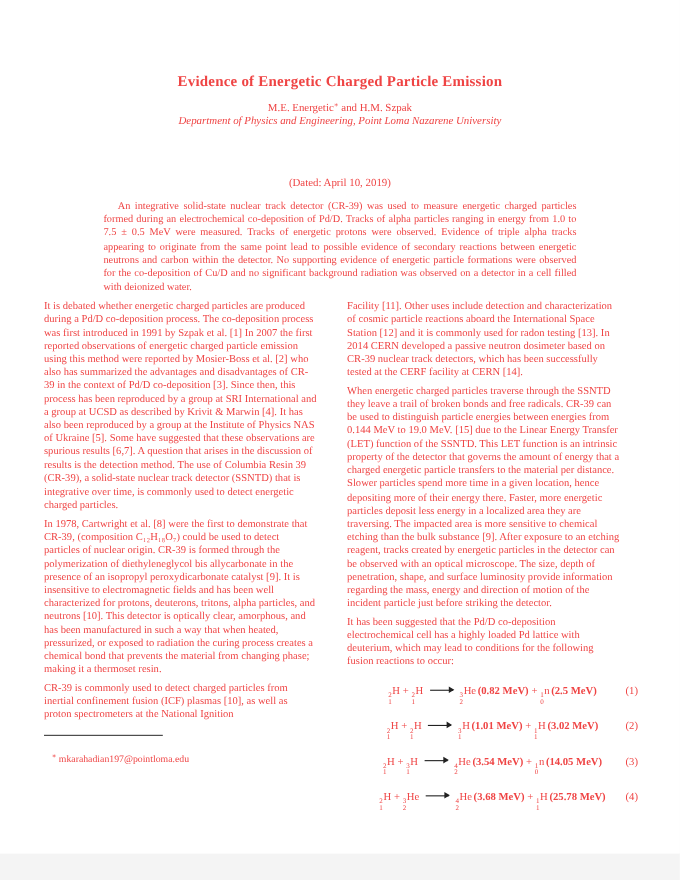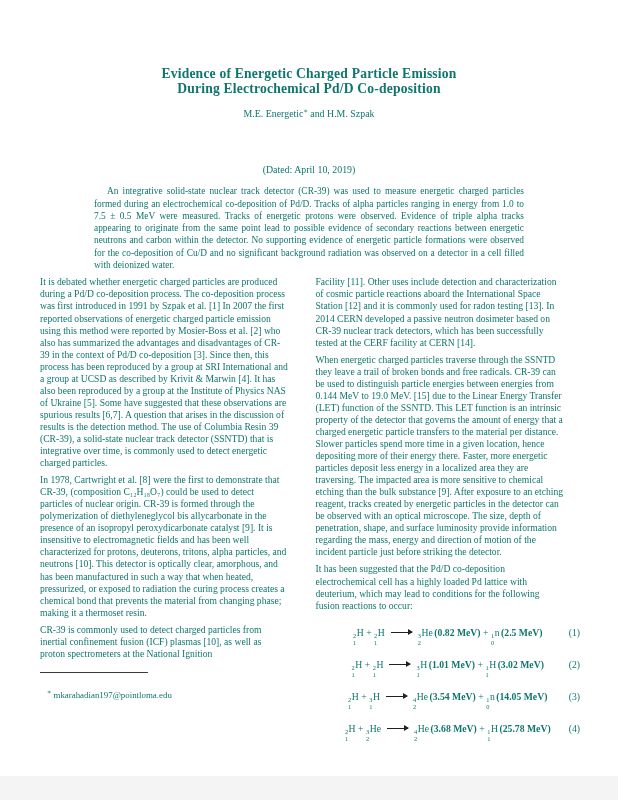--- a/index.html
+++ b/index.html
@@ -5,21 +5,21 @@
   html, body { margin: 0; padding: 0; }
   body {
     width: 618px; height: 800px;
     background: #f4f4f4;
     font-family: "Liberation Serif", "DejaVu Serif", serif;
   }
   .page {
     position: relative;
     width: 618px; height: 776px;
     background: #ffffff;
-    color: #0f766e;
+    color: #ef4444;
     overflow: hidden;
     box-sizing: border-box;
   }
   .titleblock { padding-top: 66px; text-align: center; }
   .title-line {
     font-weight: bold;
     font-size: 13.6px;
     line-height: 15px;
     letter-spacing: 0.2px;
   }
@@ -113,24 +113,24 @@
     border-bottom: 3.5px solid transparent;
   }
 </style>
 </head>
 <body>
 
 <div class="page">
 
   <div class="titleblock">
     <div class="title-line">Evidence of Energetic Charged Particle Emission</div>
-    <div class="title-line">During Electrochemical Pd/D Co-deposition</div>
 
     <div class="authors"><span>M.E. Energetic</span><sup>∗</sup><span> and </span><span>H.M. Szpak</span></div>
 
+    <div class="affiliation">Department of Physics and Engineering, Point Loma Nazarene University</div>
     <div class="dated">(Dated: April 10, 2019)</div>
 
     <p class="abstract">An integrative solid-state nuclear track detector (CR-39) was used to measure energetic charged particles formed during an electrochemical co-deposition of Pd/D. Tracks of alpha particles ranging in energy from 1.0 to 7.5 ± 0.5 MeV were measured. Tracks of energetic protons were observed. Evidence of triple alpha tracks appearing to originate from the same point lead to possible evidence of secondary reactions between energetic neutrons and carbon within the detector. No supporting evidence of energetic particle formations were observed for the co-deposition of Cu/D and no significant background radiation was observed on a detector in a cell filled with deionized water.</p>
   </div>
 
   <div class="columns">
 
     <div class="col">
 
       <p>It is debated whether energetic charged particles are produced during a Pd/D co-deposition process. The co-deposition process was first introduced in 1991 by Szpak et al. [1] In 2007 the first reported observations of energetic charged particle emission using this method were reported by Mosier-Boss et al. [2] who also has summarized the advantages and disadvantages of CR-39 in the context of Pd/D co-deposition [3]. Since then, this process has been reproduced by a group at SRI International and a group at UCSD as described by Krivit &amp; Marwin [4]. It has also been reproduced by a group at the Institute of Physics NAS of Ukraine [5]. Some have suggested that these observations are spurious results [6,7]. A question that arises in the discussion of results is the detection method. The use of Columbia Resin 39 (CR-39), a solid-state nuclear track detector (SSNTD) that is integrative over time, is commonly used to detect energetic charged particles.</p>

